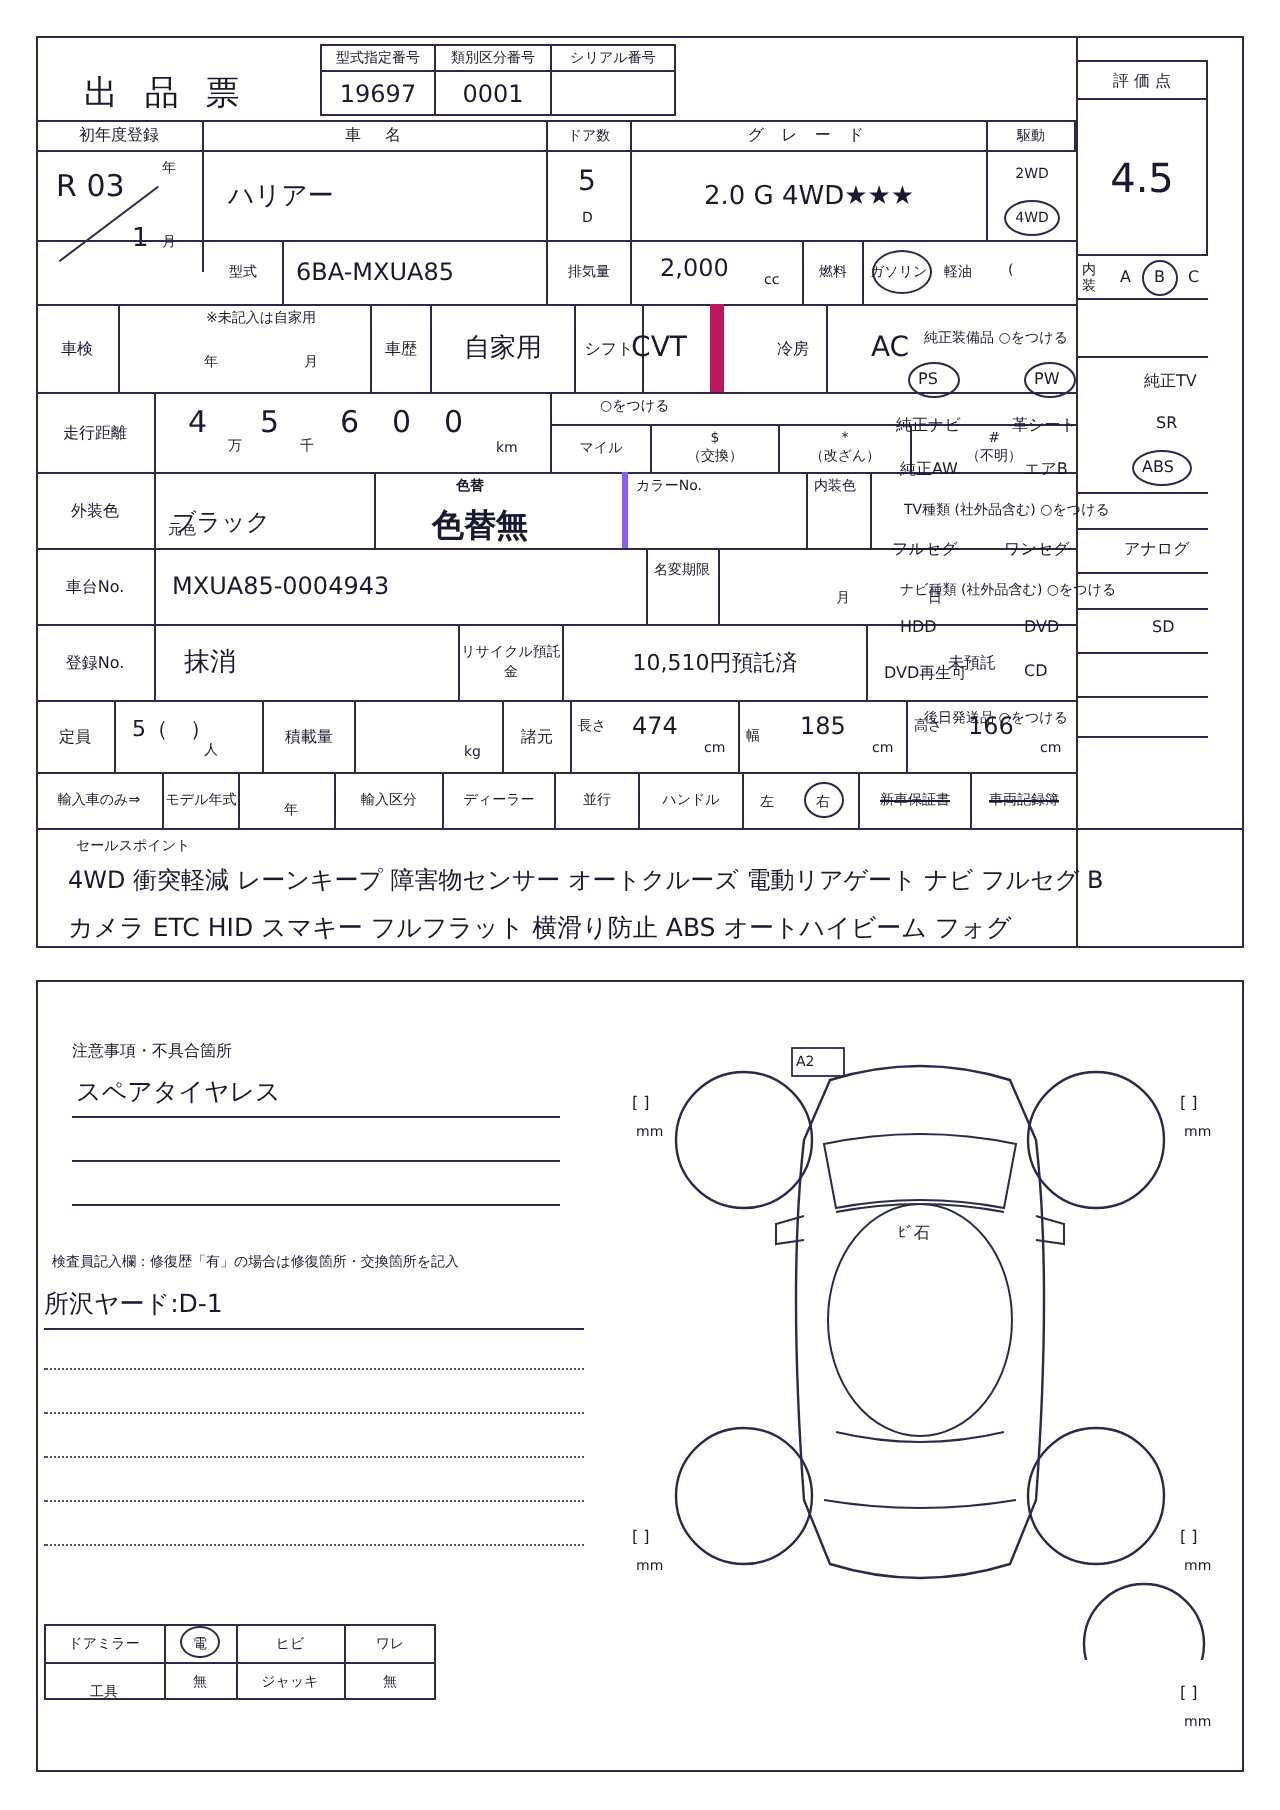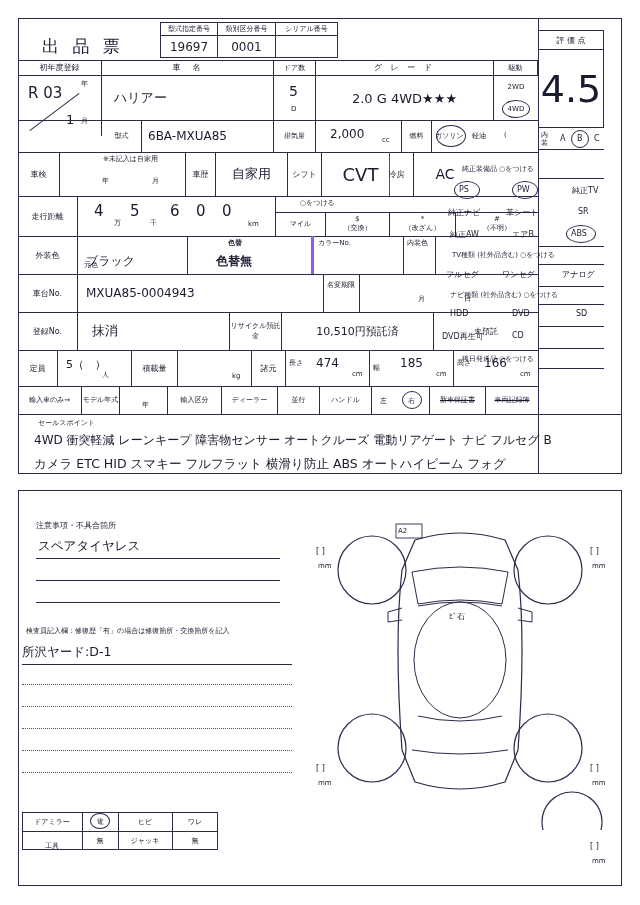--- a/index.html
+++ b/index.html
@@ -32,21 +32,21 @@
   <div class="b c xs" style="left:160px;top:22px;width:58px;height:14px;">型式指定番号</div>
   <div class="b c val" style="left:160px;top:36px;width:58px;height:22px;border-top:none;">19697</div>
 
   <div class="b c xs" style="left:218px;top:22px;width:58px;height:14px;border-left:none;">類別区分番号</div>
   <div class="b c val" style="left:218px;top:36px;width:58px;height:22px;border-top:none;border-left:none;">0001</div>
 
   <div class="b c xs" style="left:276px;top:22px;width:62px;height:14px;border-left:none;">シリアル番号</div>
   <div class="b c val" style="left:276px;top:36px;width:62px;height:22px;border-top:none;border-left:none;"></div>
 
   <div class="b c sm" style="left:538px;top:30px;width:66px;height:20px;">評 価 点</div>
-  <div class="b c" style="left:538px;top:50px;width:66px;height:78px;border-top:none;font-size:38px;">4.5</div>
+  <div class="b c" style="left:538px;top:50px;width:66px;height:78px;border-top:none;font-size:20px;">4.5</div>
 
   <div class="hr" style="left:18px;top:60px;width:520px;"></div>
   <div class="vr" style="left:538px;top:18px;height:456px;"></div>
 
   <div class="b c sm" style="left:18px;top:60px;width:84px;height:16px;border-left:none;border-top:none;">初年度登録</div>
   <div class="nb" style="left:18px;top:76px;width:84px;height:60px;border-right:1px solid #2a2a4a;">
     <div class="t" style="left:10px;top:8px;font-size:15px;">R 03</div>
     <div class="t xs" style="left:63px;top:3px;">年</div>
     <div class="t" style="left:48px;top:36px;font-size:13px;">1</div>
     <div class="t xs" style="left:63px;top:40px;">月</div>
@@ -105,21 +105,21 @@
   <div class="hr" style="left:18px;top:152px;width:520px;"></div>
   <div class="b c sm" style="left:18px;top:152px;width:42px;height:44px;border-top:none;border-left:none;border-bottom:none;">車検</div>
   <div class="nb" style="left:60px;top:152px;width:126px;height:44px;border-right:1px solid #2a2a4a;">
     <div class="t xs" style="left:28px;top:2px;margin-left:15px;">※未記入は自家用</div>
     <div class="t xs" style="left:42px;top:24px;">年</div>
     <div class="t xs" style="left:92px;top:24px;">月</div>
   </div>
   <div class="b c sm" style="left:186px;top:152px;width:30px;height:44px;border-top:none;border-left:none;border-bottom:none;">車歴</div>
   <div class="nb c" style="left:216px;top:152px;width:72px;height:44px;border-right:1px solid #2a2a4a;font-size:13px;">自家用</div>
   <div class="b c sm" style="left:288px;top:152px;width:34px;height:44px;border-top:none;border-left:none;border-bottom:none;">シフト</div>
-  <div class="nb c" style="left:332px;top:152px;width:58px;height:44px;border-right:1px solid #be185d;font-size:18px;">CVT</div>
+  <div class="nb c" style="left:304px;top:152px;width:58px;height:44px;border-right:7px solid #be185d;font-size:14px;">CVT</div>
   <div class="b c sm" style="left:380px;top:152px;width:34px;height:44px;border-top:none;border-left:none;border-bottom:none;">冷房</div>
   <div class="nb c" style="left:414px;top:152px;width:62px;height:44px;font-size:14px;">AC</div>
 
   <div class="hr" style="left:18px;top:196px;width:520px;"></div>
   <div class="b c sm" style="left:18px;top:196px;width:60px;height:40px;border-top:none;border-left:none;border-bottom:none;">走行距離</div>
   <div class="nb" style="left:78px;top:196px;width:198px;height:40px;border-right:1px solid #2a2a4a;">
     <div class="t" style="left:16px;top:6px;font-size:15px;">4</div>
     <div class="t xs" style="left:36px;top:22px;">万</div>
     <div class="t" style="left:52px;top:6px;font-size:15px;">5</div>
     <div class="t xs" style="left:72px;top:22px;">千</div>
@@ -139,21 +139,21 @@
 （不明）</div>
 
   <div class="hr" style="left:18px;top:236px;width:520px;"></div>
   <div class="b c sm" style="left:18px;top:236px;width:60px;height:38px;border-top:none;border-left:none;border-bottom:none;">外装色</div>
   <div class="nb" style="left:78px;top:236px;width:110px;height:38px;border-right:1px solid #2a2a4a;">
     <div class="t xs" style="left:6px;top:2px;margin-top:22px;">元色</div>
     <div class="t" style="left:8px;top:17px;font-size:12px;">ブラック</div>
   </div>
   <div class="nb" style="left:188px;top:236px;width:126px;height:38px;border-right:3px solid #8b5cf6;font-weight:bold;">
     <div class="t xs" style="left:40px;top:2px;">色替</div>
-    <div class="t" style="left:28px;top:17px;font-size:12px;">色替無</div>
+    <div class="t" style="left:28px;top:17px;font-size:16px;">色替無</div>
   </div>
   <div class="nb" style="left:314px;top:236px;width:90px;height:38px;border-right:1px solid #2a2a4a;">
     <div class="t xs" style="left:4px;top:2px;">カラーNo.</div>
   </div>
   <div class="nb" style="left:404px;top:236px;width:32px;height:38px;border-right:1px solid #2a2a4a;">
     <div class="t xs" style="left:3px;top:3px;line-height:9px;">内装色</div>
   </div>
   <div class="nb" style="left:436px;top:236px;width:102px;height:38px;"></div>
 
   <div class="hr" style="left:18px;top:274px;width:520px;"></div>

